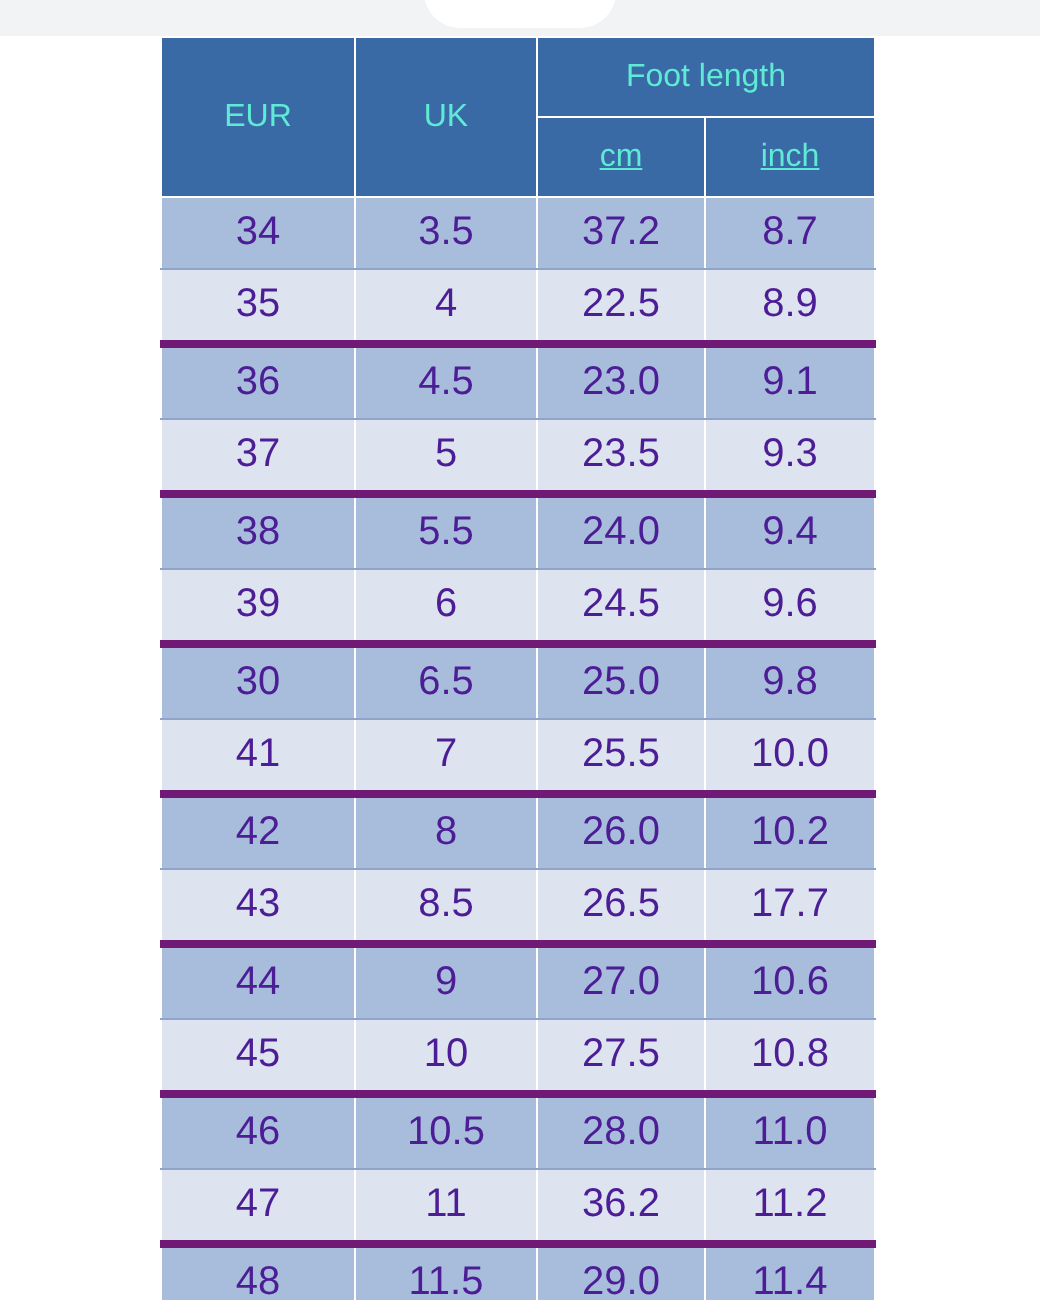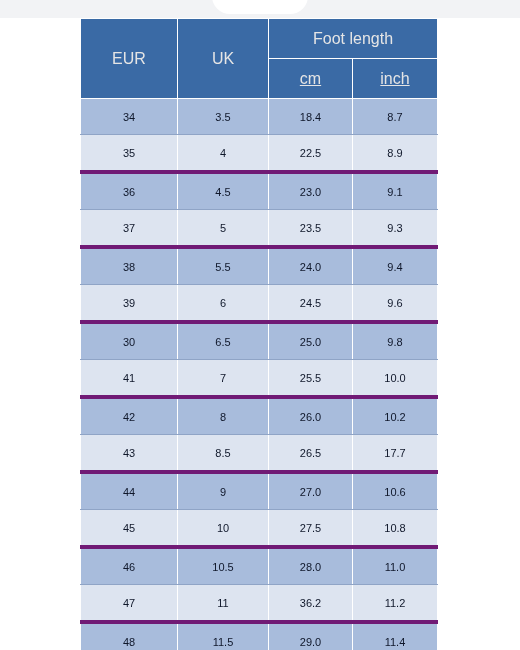--- a/index.html
+++ b/index.html
@@ -50,40 +50,40 @@
   }
 
   table.size-table col.c-eur   { width: 97px; }
   table.size-table col.c-uk    { width: 91px; }
   table.size-table col.c-cm    { width: 84px; }
   table.size-table col.c-inch  { width: 85px; }
 
   
   thead th {
     background: #3a6aa5;
-    color: #e5e5e5;
+    color: #5eead4;
     font-weight: normal;
     font-size: 16px;
     text-align: center;
     vertical-align: middle;
     border: 1.5px solid #ffffff;
     padding: 0;
     margin-left: 16px;
   }
   th.h-eur, th.h-uk { height: 78px; text-align: center; }
   th.h-foot { height: 39px; }
   th.h-sub  { height: 39px; text-decoration: underline; }
 
   
   tbody td {
     text-align: center;
     vertical-align: middle;
     height: 35px;
-    color: #0f172a;
-    font-size: 11px;
+    color: #4c1d95;
+    font-size: 20px;
     border-left: 1.5px solid #ffffff;
     border-right: 1.5px solid #ffffff;
     padding: 0;
   }
   tbody tr.row-shaded td {
     background: #a8bcdc;
     border-top: 1px solid #8fa4c6;
     border-bottom: 1px solid #8fa4c6;
   }
   tbody tr.row-light td {
@@ -115,21 +115,21 @@
       </tr>
       <tr>
         <th class="h-sub">cm</th>
         <th class="h-sub">inch</th>
       </tr>
     </thead>
     <tbody id="table-body">
         <tr class="row-shaded">
           <td>34</td>
           <td>3.5</td>
-          <td>18.4</td>
+          <td>37.2</td>
           <td>8.7</td>
         </tr>
         <tr class="row-light">
           <td>35</td>
           <td>4</td>
           <td>22.5</td>
           <td>8.9</td>
         </tr>
         <tr class="row-shaded">
           <td>36</td>

